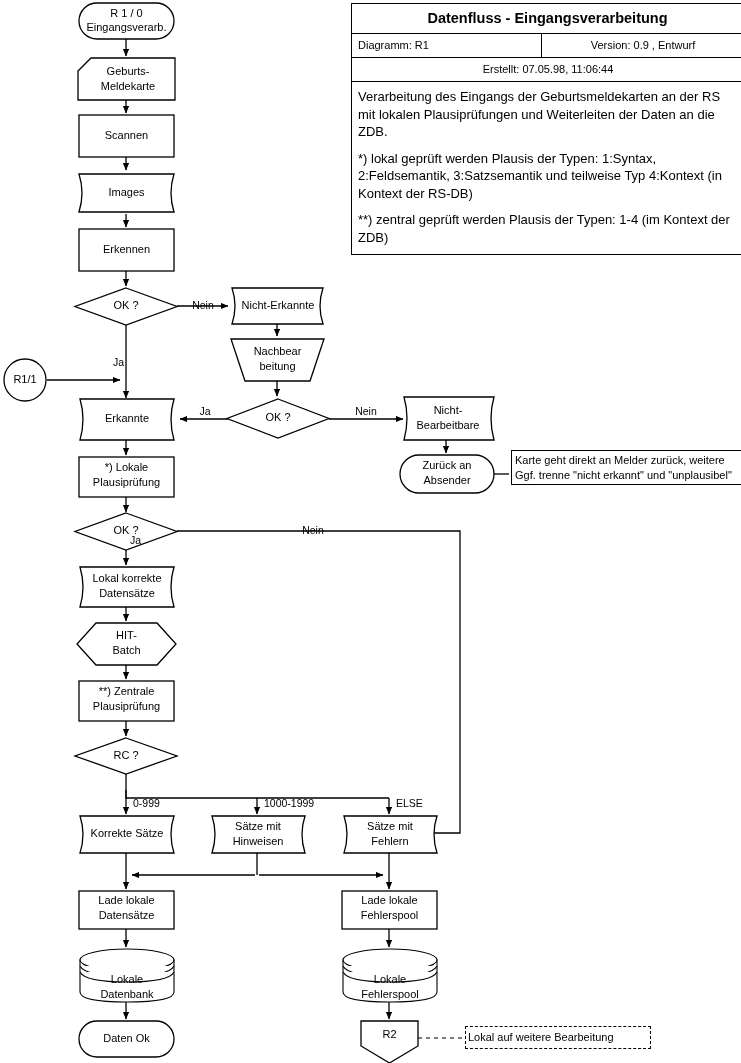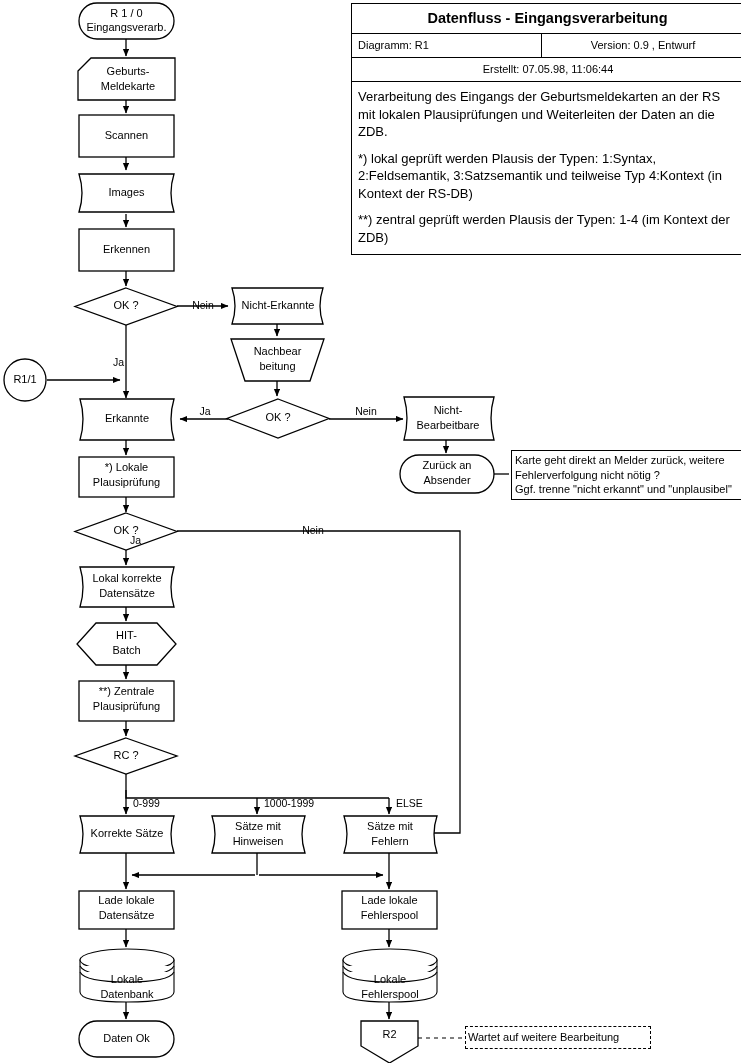--- a/index.html
+++ b/index.html
@@ -150,25 +150,24 @@
   </div>
   <div class="tb-desc">
     <p>Verarbeitung des Eingangs der Geburtsmeldekarten an der RS mit lokalen Plausiprüfungen und Weiterleiten der Daten an die ZDB.</p>
     <p>*) lokal geprüft werden Plausis der Typen: 1:Syntax, 2:Feldsemantik, 3:Satzsemantik und teilweise Typ 4:Kontext (in Kontext der RS-DB)</p>
     <p>**) zentral geprüft werden Plausis der Typen: 1-4 (im Kontext der ZDB)</p>
   </div>
 </div>
 
 <div class="note-box" id="note-absender">
   <div>Karte geht direkt an Melder zurück, weitere</div>
-  <div>Fehlerverfolgung nicht nötig ?</div>
   <div>Ggf. trenne "nicht erkannt" und "unplausibel"</div>
 </div>
 
-<div class="note-box" id="note-r2">Wartet auf weitere Bearbeitung</div>
+<div class="note-box" id="note-r2">Lokal auf weitere Bearbeitung</div>
 
 <svg id="diagram" viewBox="0 0 741 1063">
   <defs>
     <marker id="arrow" markerWidth="9" markerHeight="9" refX="7.2" refY="3.2" orient="auto" markerUnits="userSpaceOnUse">
       <path d="M0,0 L7.6,3.2 L0,6.4 z" fill="#000"></path>
     </marker>
   </defs>
 
   <g>
     <line class="conn" x1="126" y1="39" x2="126" y2="56" marker-end="url(#arrow)"></line>

